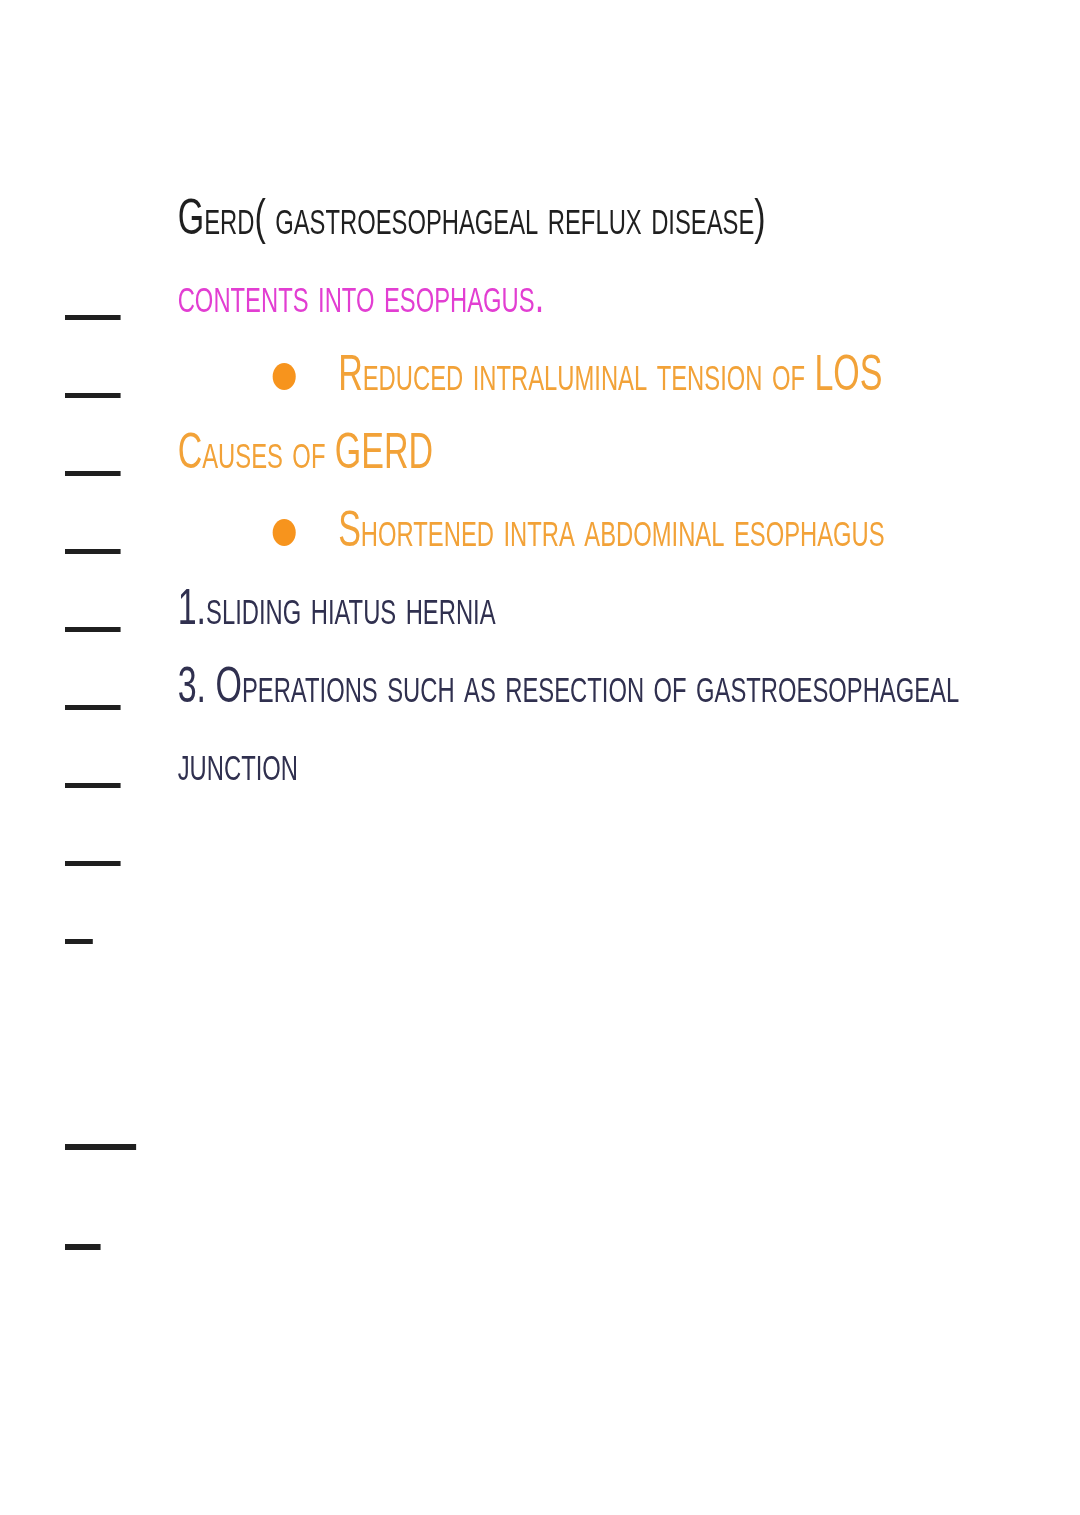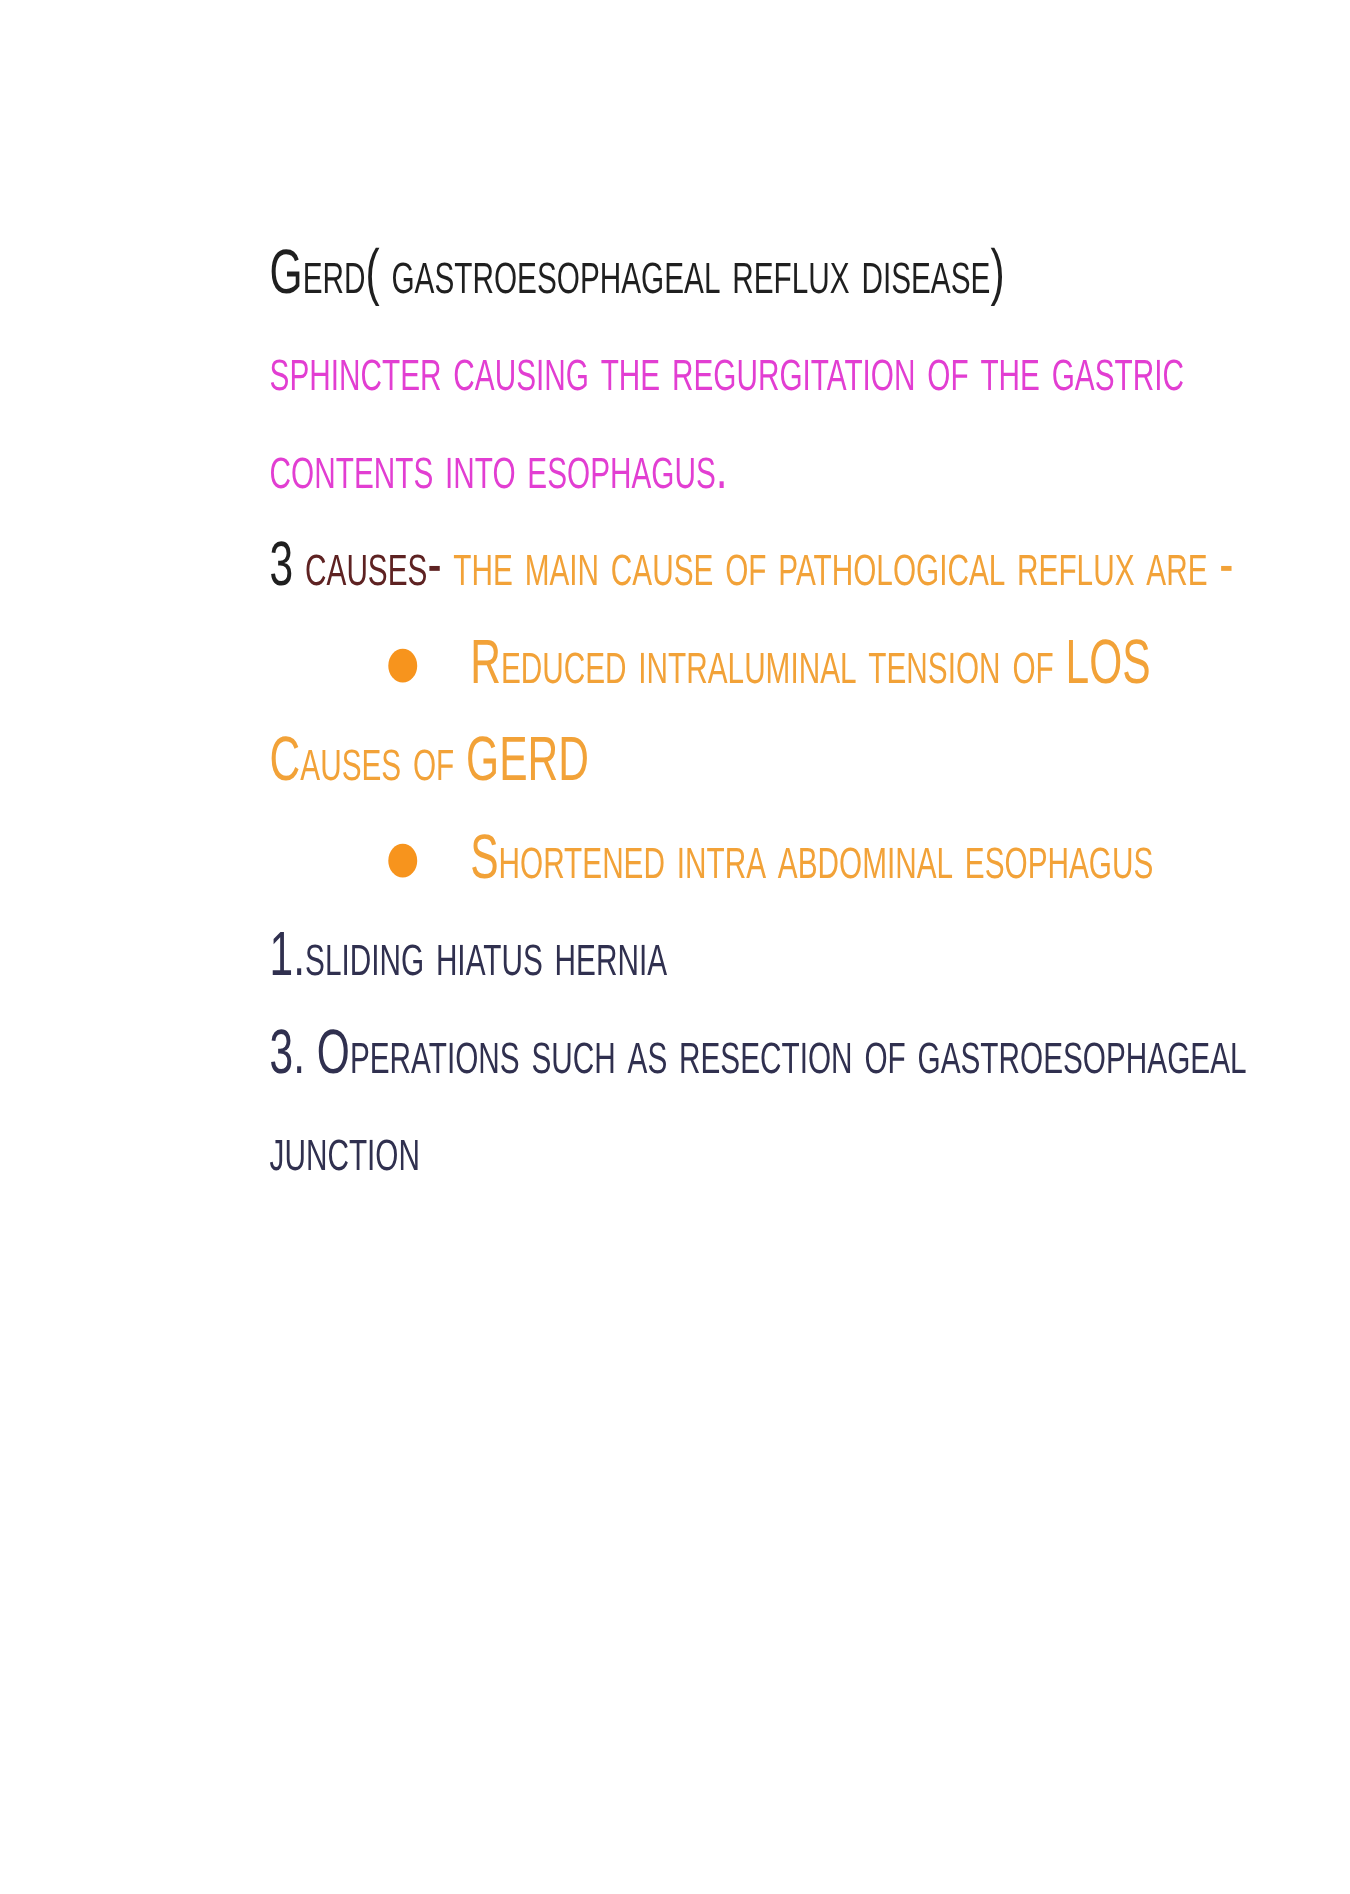--- a/index.html
+++ b/index.html
@@ -7,27 +7,28 @@
     padding: 0;
     background: #ffffff;
     width: 1080px;
     height: 1515px;
     overflow: hidden;
   }
   .page {
     width: 976px;
     height: 1515px;
     background: var(--page_bg, #ffffff);
-    padding: 22px 0 0 103px;
+    padding: 22px 0 0 65px;
     box-sizing: border-box;
     font-family: "Liberation Sans", sans-serif;
     font-variant: small-caps;
     font-weight: 500;
     font-size: 50px;
     color: var(--ink, #1f1f1f);
+    text-decoration: underline;
   }
   .line {
     line-height: 78px;
     white-space: pre;
     height: 78px;
   }
   .squeeze {
     display: inline-block;
     transform: scaleX(0.68);
     transform-origin: left center;
@@ -67,37 +68,27 @@
 <div class="page">
 
   <div class="line">
     <span class="squeeze">
       <span class="c-ink">Gerd( gastroesophageal reflux disease)</span>
     </span>
   </div>
 
 
 
-  <div class="line">
-    <span class="squeeze">
-      <span class="c-magenta">sphincter causing the regurgitation of the gastric</span>
-    </span>
-  </div>
 
   <div class="line">
     <span class="squeeze">
       <span class="c-magenta">contents into esophagus.</span>
     </span>
   </div>
 
-  <div class="line">
-    <span class="squeeze">
-      <span class="c-ink">3 </span><span class="c-maroon">causes- </span><span class="c-orange">the main cause of pathological reflux are -</span>
-    </span>
-  </div>
 
   <div class="line bullet-line">
     <span class="squeeze">
       <span class="bullet-dot"></span><span class="c-orange">Reduced intraluminal tension of LOS</span>
     </span>
   </div>
 
   <div class="line">
     <span class="squeeze">
       <span class="c-orange">Causes of GERD</span>

